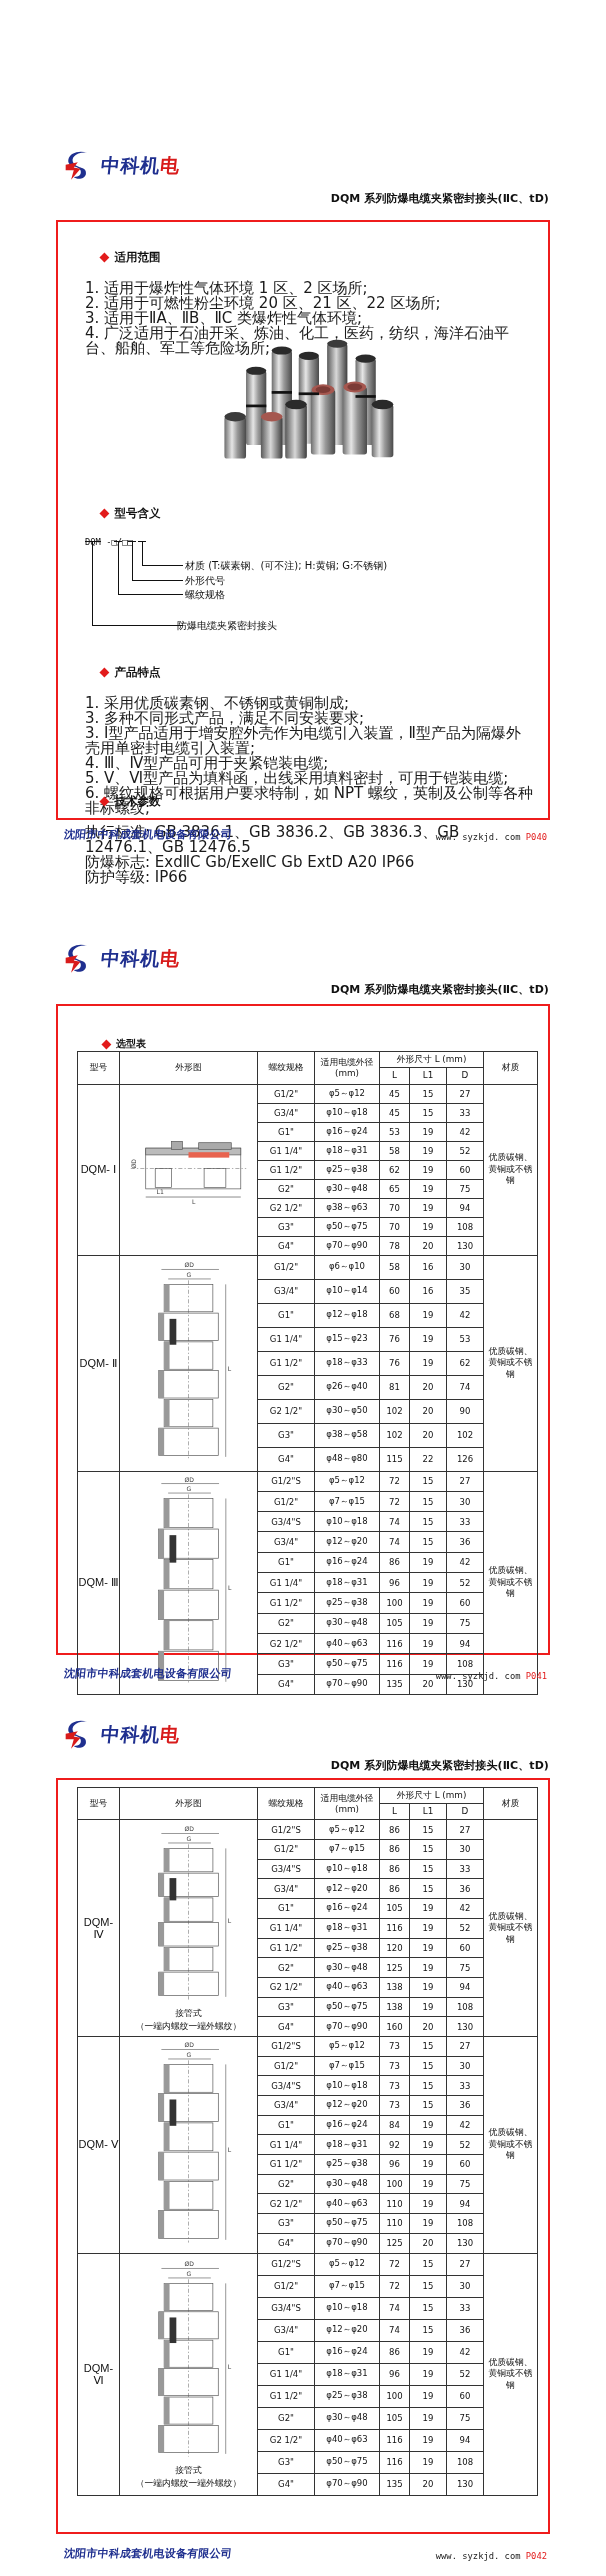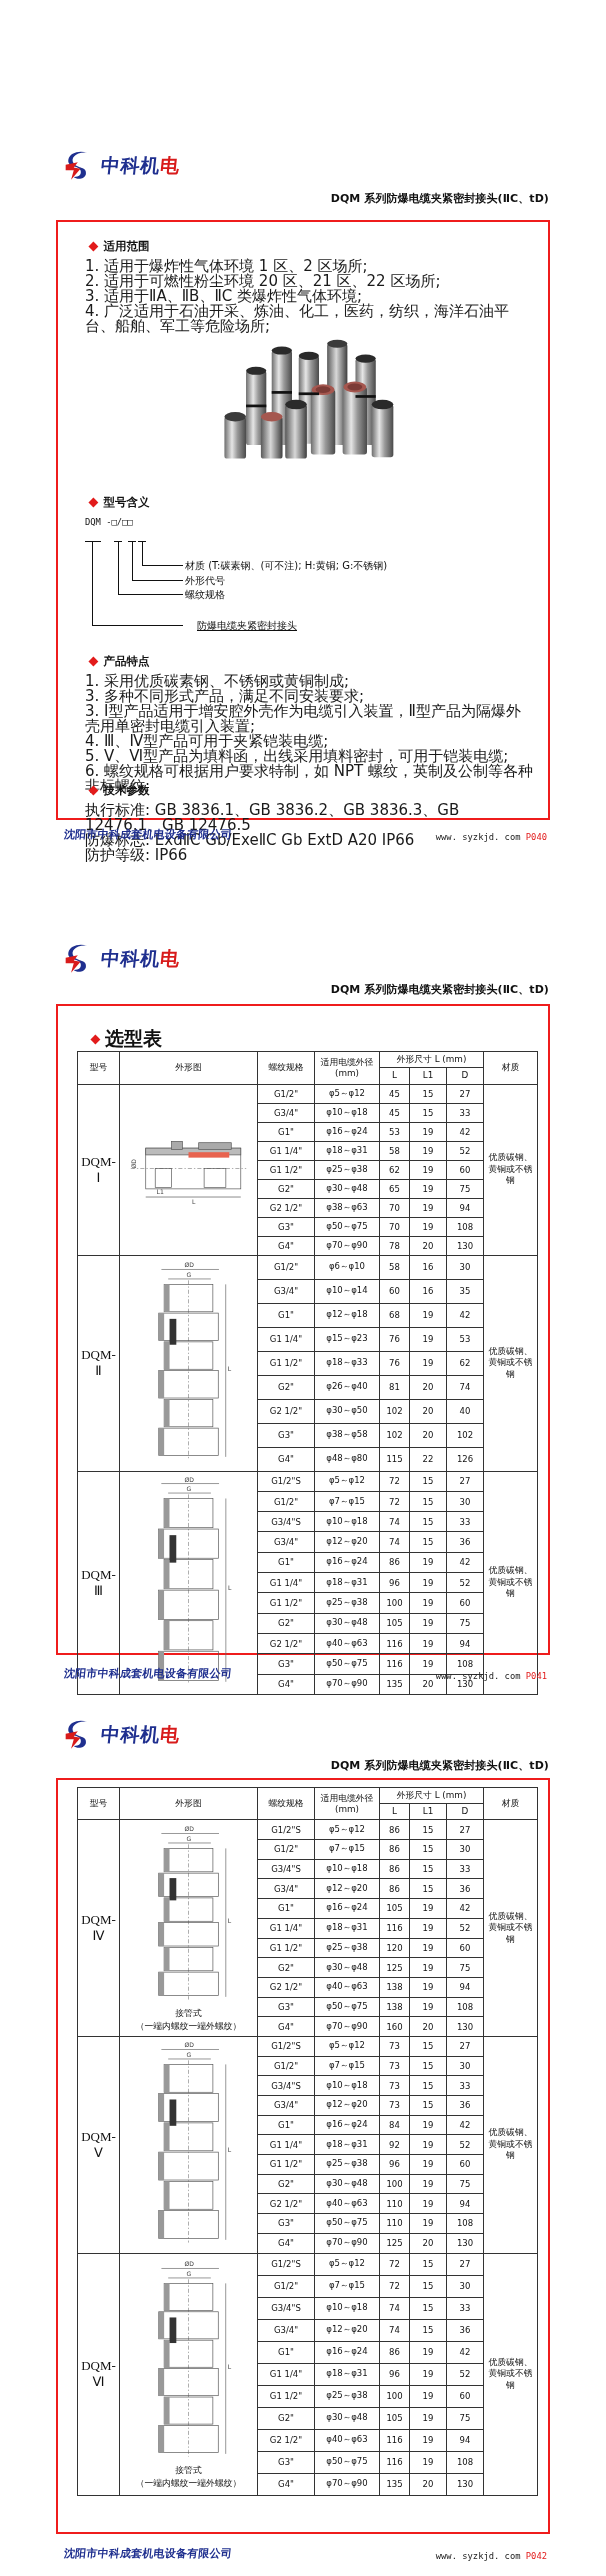--- a/index.html
+++ b/index.html
@@ -13,42 +13,42 @@
   .logo-mark { width:33px; height:31px; position:relative; }
   .logo-text { font-family:"DejaVu Sans",sans-serif; font-weight:bold; font-size:19px; letter-spacing:0.7px; color:#1f2f8f; margin-left:4.1px; transform:skewX(-6deg); }
   .logo-text .red { color:#d81b1b; }
   .doc-title { position:absolute; right:58px; font-size:11px; font-weight:bold; color:#111; letter-spacing:0.1px; }
 
   .box { position:absolute; left:56px; width:494px; border:2px solid #ef1c1c; box-sizing:border-box; }
   .footer-company { position:absolute; left:64px; font-size:11px; font-weight:bold; color:#1f2f8f; transform:skewX(-6deg); letter-spacing:0.2px; }
   .footer-right { position:absolute; right:60px; font-family:"DejaVu Sans Mono","Liberation Mono",monospace; font-size:8.8px; color:#222; }
   .footer-right .pg { color:#e21b1b; }
 
-  .sec-head { display:flex; align-items:center; font-weight:bold; font-size:11.5px; margin:5px;font-family:Liberation Mono, monospace; }
+  .sec-head { display:flex; align-items:center; font-weight:bold; font-size:11.5px; margin:16px;font-family:Liberation Mono, monospace; }
   .diamond { display:inline-block; width:6.8px; height:6.8px; background:#e21b1b; transform:rotate(45deg); margin-right:6.8px; }
   .line { font-size:15px; line-height:15px; color:#1a1a1a; }
 
   
   .p1 .box { top:220px; height:600px; }
   .p1 .inner { position:absolute; left:27px; right:13.6px; }
 
   .photo { position:absolute; left:146px; top:115px; width:203px; height:125px; }
 
   .code-row { font-family:"DejaVu Sans Mono",monospace; font-size:8.8px; }
   .diagram { position:absolute; left:27px; top:278px; width:407px; height:88px; }
   .diagram .lbl { position:absolute; font-size:10px; }
   .diagram .hl { position:absolute; height:1px; background:#111; }
   .diagram .vl { position:absolute; width:1px; background:#111; }
 
   
   table.sel { border-collapse:collapse; position:absolute; left:19px; width:458px; table-layout:fixed; }
   table.sel td, table.sel th { border:0.7px solid #333; text-align:center; font-size:8.5px; font-weight:normal; padding:0; color:#111; }
   table.sel th { font-size:8.8px; line-height:11px; }
   table.sel td.mono { font-family:"DejaVu Sans",sans-serif; }
-  table.sel td.model { font-family:Liberation Serif, serif; font-size:13px;text-align:center; }
+  table.sel td.model { font-family:Liberation Sans, sans-serif; font-size:11px;text-align:center; }
   table.sel td.mat { font-size:8.8px; line-height:11.5px; padding:0 4.1px; }
   table.sel td.draw { position:relative; }
   .draw-caption { font-size:8.8px; line-height:12.2px; }
 </style>
 </head>
 <body>
 
 <div class="page p1">
   <div class="logo" style="top:150px;">
     <div class="logo-mark">
@@ -142,21 +142,21 @@
       <div class="vl" style="left:57px; top:0; height:24px;"></div>
 
       <div class="hl" style="left:57px; top:24px; width:41px;"></div>
       <div class="hl" style="left:47px; top:39px; width:51px;"></div>
       <div class="hl" style="left:33px; top:53px; width:65px;"></div>
       <div class="hl" style="left:6.8px; top:84px; width:91px;"></div>
 
       <div class="lbl" style="left:100px; top:17.6px;">材质 (T:碳素钢、(可不注); H:黄铜; G:不锈钢)</div>
       <div class="lbl" style="left:100px; top:33px;">外形代号</div>
       <div class="lbl" style="left:100px; top:47px;">螺纹规格</div>
-      <div class="lbl" style="left:112px; top:78px;text-decoration:underline;">防爆电缆夹紧密封接头</div>
+      <div class="lbl" style="left:92px; top:78px;">防爆电缆夹紧密封接头</div>
     </div>
 
     <div class="inner" style="top:427px;">
       <div class="sec-head">
           <span class="diamond"></span>
           <span>产品特点</span>
         </div>
       <div style="margin-top:0;">
         <div class="line">1. 采用优质碳素钢、不锈钢或黄铜制成;</div>
         <div class="line">3. 多种不同形式产品，满足不同安装要求;</div>
@@ -192,21 +192,21 @@
         <path d="M2 22 L20 18 L14 26 L24 28 L10 44 L14 30 L2 30 Z" fill="#d81b1b"></path>
       </svg>
     </div>
     <span class="logo-text"><span>中科机</span><span class="red">电</span></span>
   </div>
   <div class="doc-title" style="top:124px;">DQM 系列防爆电缆夹紧密封接头(ⅡC、tD)</div>
 
   <div class="box" style="top:146px; height:651px;">
     <div style="position:absolute; left:28.5px; top:15px;" class="sec-head">
       <span class="diamond"></span>
-        <span style="font-size:19px;">选型表</span>
+        <span style="font-size:10px;">选型表</span>
     </div>
 
     <table class="sel" style="top:45px;">
       <colgroup>
         <col style="width:42px">
           <col style="width:138px">
           <col style="width:57px">
           <col style="width:65px">
         <col style="width:30px">
           <col style="width:37px">
@@ -372,21 +372,21 @@
             <td class="mono">φ26～φ40</td>
             <td class="mono">81</td>
             <td class="mono">20</td>
             <td class="mono">74</td>
           </tr>
           <tr style="height: 24px;">
             <td class="mono">G2 1/2"</td>
             <td class="mono">φ30～φ50</td>
             <td class="mono">102</td>
             <td class="mono">20</td>
-            <td class="mono">40</td>
+            <td class="mono">90</td>
           </tr>
           <tr style="height: 24px;">
             <td class="mono">G3"</td>
             <td class="mono">φ38～φ58</td>
             <td class="mono">102</td>
             <td class="mono">20</td>
             <td class="mono">102</td>
           </tr>
           <tr style="height: 24px;">
             <td class="mono">G4"</td>

